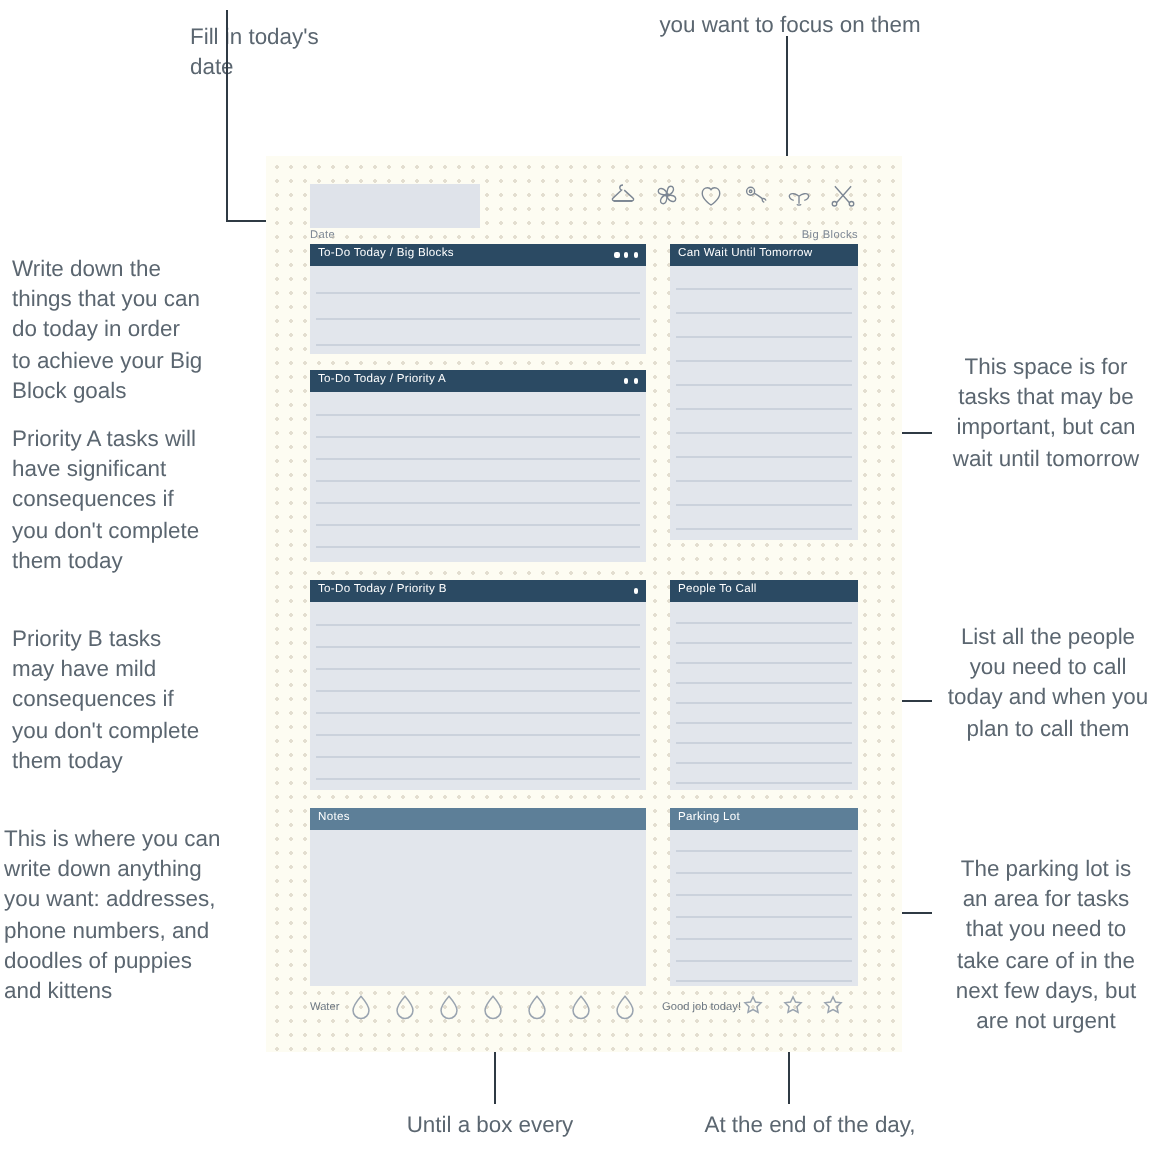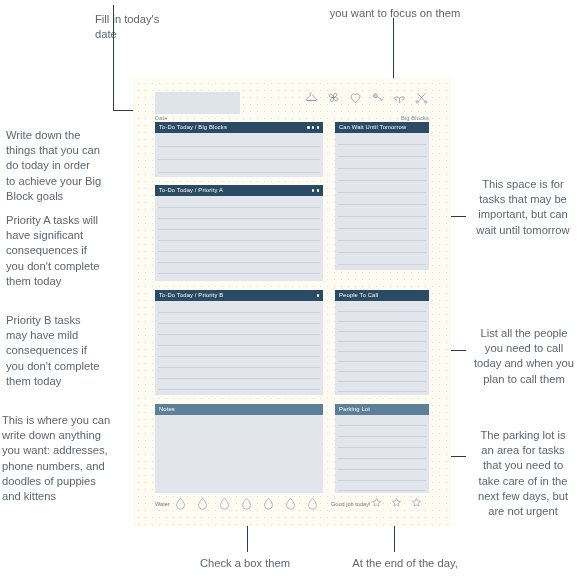--- a/index.html
+++ b/index.html
@@ -192,25 +192,25 @@
 <div class="anno anno-left" style="left:6px; top:128px; width:128px;">Write down the<br>things that you can<br>do today in order<br>to achieve your Big<br>Block goals</div>
 
 <div class="anno anno-left" style="left:6px; top:213px; width:132px;">Priority A tasks will<br>have significant<br>consequences if<br>you don't complete<br>them today</div>
 
 <div class="anno anno-left" style="left:6px; top:313px; width:132px;">Priority B tasks<br>may have mild<br>consequences if<br>you don't complete<br>them today</div>
 
 <div class="anno anno-left" style="left:2px; top:413px; width:135px;">This is where you can<br>write down anything<br>you want: addresses,<br>phone numbers, and<br>doodles of puppies<br>and kittens</div>
 
 <div class="anno anno-right" style="left:468px; top:177px; width:110px;">This space is for<br>tasks that may be<br>important, but can<br>wait until tomorrow</div>
 
-<div class="anno anno-right" style="left:468px; top:326px; width:112px;">List all the people<br>you need to call<br>today and when you<br>plan to call them</div>
+<div class="anno anno-right" style="left:468px; top:312px; width:112px;">List all the people<br>you need to call<br>today and when you<br>plan to call them</div>
 
 <div class="anno anno-right" style="left:468px; top:428px; width:110px;">The parking lot is<br>an area for tasks<br>that you need to<br>take care of in the<br>next few days, but<br>are not urgent</div>
 
-<div class="anno" style="left:190px; top:556px; width:110px;">Check a box them</div>
+<div class="anno" style="left:190px; top:556px; width:110px;">Until a box every</div>
 
 <div class="anno" style="left:345px; top:556px; width:120px;">At the end of the day,</div>
 
 <div class="leader leader-v" style="left:113px; top:5px; height:106px;"></div>
 <div class="leader leader-h" style="left:113px; top:110px; width:48px;"></div>
 <div class="dot" style="left:159px; top:108px;"></div>
 
 <div class="leader leader-v" style="left:393px; top:18px; height:92px;"></div>
 <div class="dot" style="left:391px; top:108px;"></div>
 

